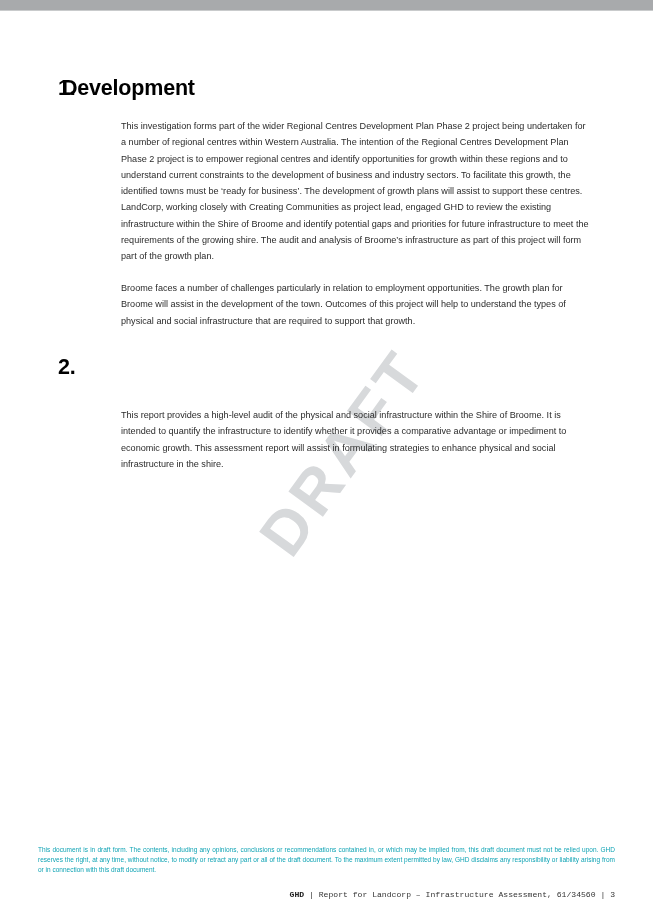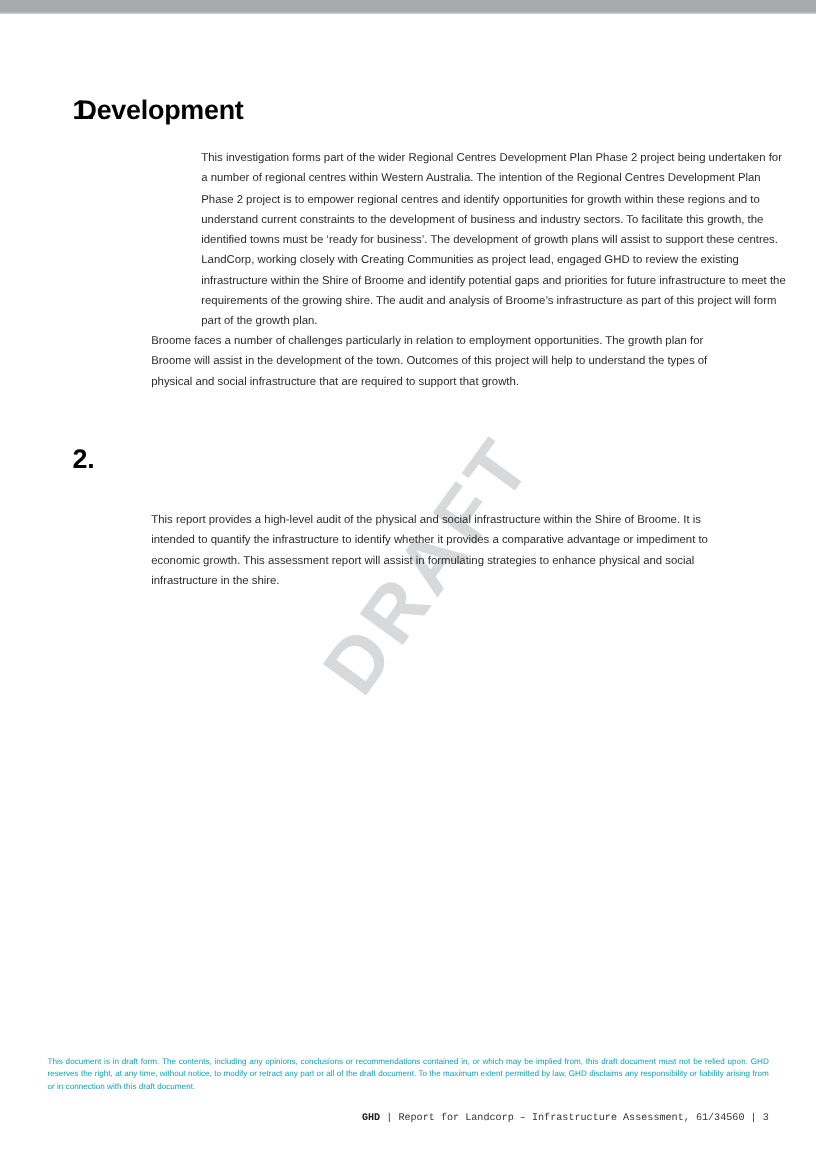--- a/index.html
+++ b/index.html
@@ -94,22 +94,22 @@
   }
 
   .h1-intro { position: absolute; left: 0; top: 76px; width: 600px; }
   .h1-purpose { position: absolute; left: 0; top: 355px; width: 600px; }
 
   .para-block {
     position: absolute;
     left: 121px;
     width: 469px;
   }
-  .para-block.block-1 { top: 118px; margin-left: 40px; }
-  .para-block.block-2 { top: 264px; }
+  .para-block.block-1 { top: 118px; }
+  .para-block.block-2 { top: 280px; }
   .para-block.block-3 { top: 407px; }
 
   p.body {
     margin: 0 0 14px 0;
     font-family: "Liberation Sans", sans-serif;
     font-size: 9.1px;
     line-height: 16.3px;
     color: #2b2b2b;
     text-align: left;
   }

